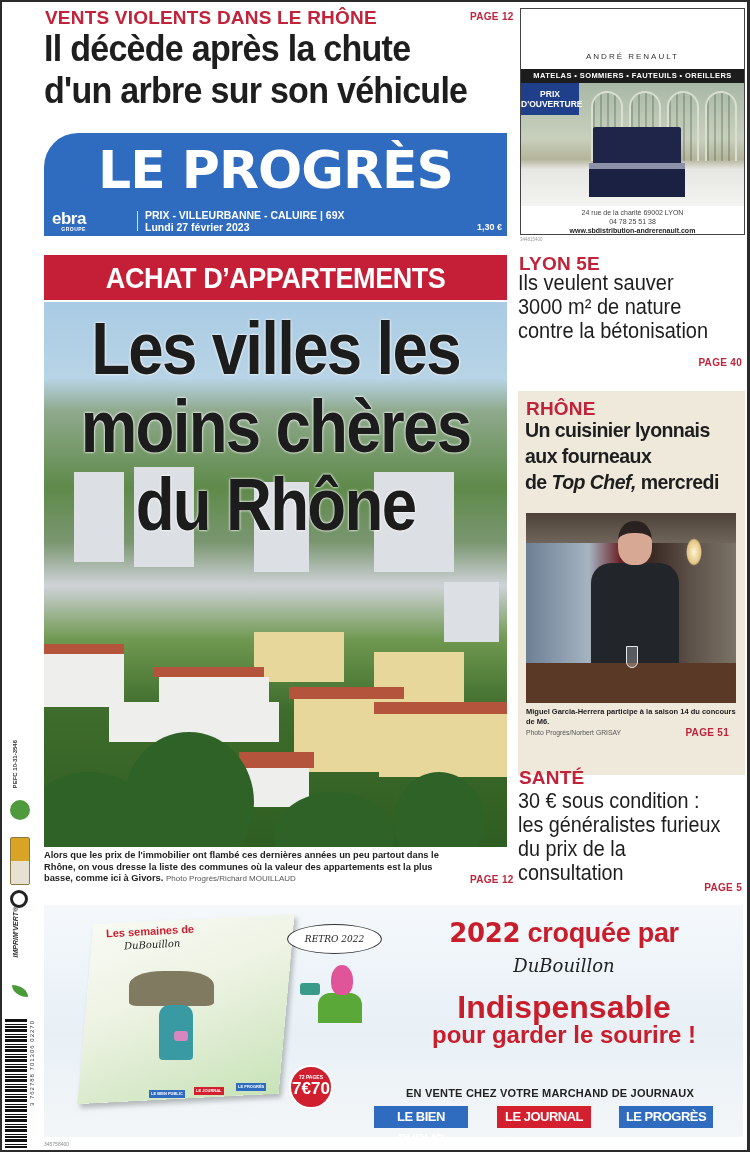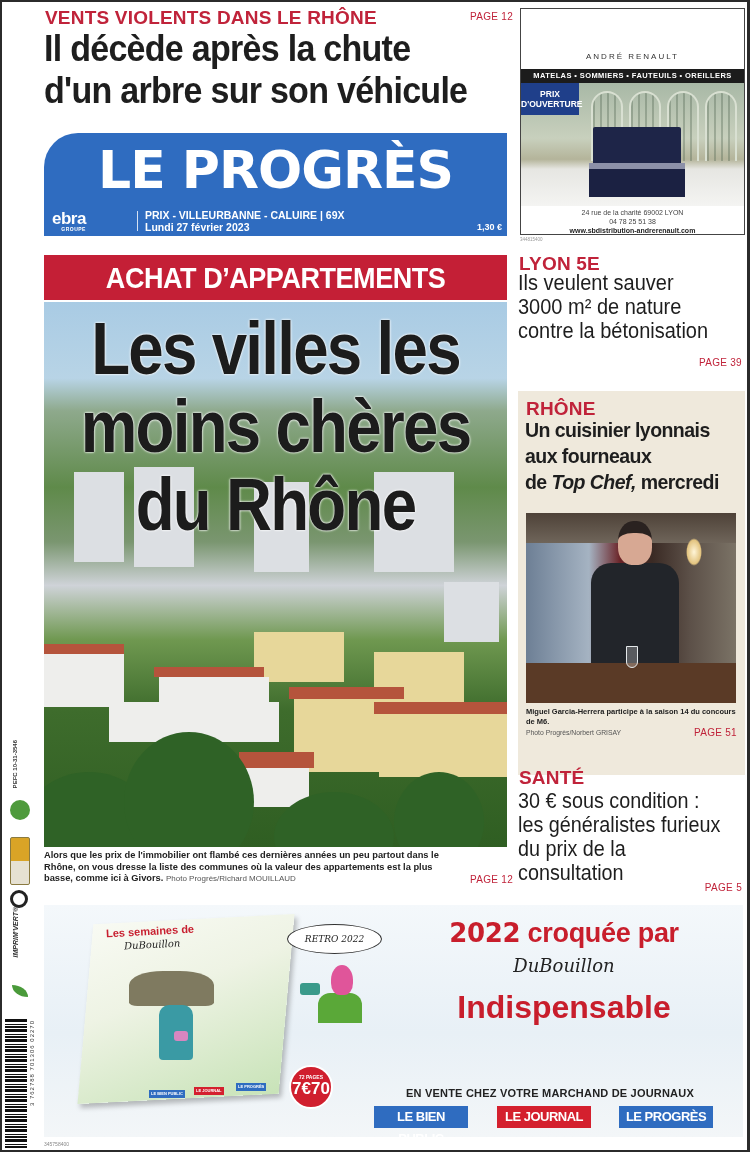--- a/index.html
+++ b/index.html
@@ -2,21 +2,21 @@
 <html><head>
 <meta charset="utf-8">
 <style>
   * { box-sizing: border-box; margin: 0; padding: 0; }
   html, body { width: 750px; height: 1152px; background: #ffffff; overflow: hidden; }
   body { font-family: "Liberation Sans", "DejaVu Sans", sans-serif; color: #1a1a1a; position: relative; }
   .frame { position: absolute; left: 0; top: 0; width: 750px; height: 1152px; border: 2px solid #2b2b2b; border-right: 3px solid #2b2b2b; }
 
   
   .kicker { color: #c0233a; font-weight: bold; font-size: 19px; letter-spacing: 0.2px; }
-  .pageref { color: #c0233a; font-weight: normal; font-size: 10px; letter-spacing: 0.3px; }
+  .pageref { color: #c0233a; font-weight: bold; font-size: 10px; letter-spacing: 0.3px; }
   #top-kicker { position: absolute; left: 45px; top: 7px; }
   #top-page { position: absolute; left: 470px; top: 11px; }
   #top-headline { position: absolute; left: 44px; top: 28px; width: 470px; font-family: "Liberation Sans", sans-serif; font-weight: bold; font-size: 37px; line-height: 42px; letter-spacing: -0.8px; transform: scaleX(0.92); transform-origin: left top; color: #1e1e1e; }
 
   
   #masthead { position: absolute; left: 44px; top: 133px; width: 463px; height: 103px; background: #2f6cc0; border-top-left-radius: 34px; overflow: hidden; }
   #masthead-title { position: absolute; left: 0; right: 0; top: 6px; text-align: center; color: #fff; font-family: "DejaVu Sans", sans-serif; font-weight: bold; font-size: 52px; letter-spacing: -1px; line-height: 62px; }
   #masthead-logo { position: absolute; left: 8px; top: 76px; color: #fff; font-weight: bold; font-size: 17px; letter-spacing: -0.5px; }
   #masthead-logo small { display: block; font-size: 5px; letter-spacing: 0.5px; text-align: right; margin-top: -3px; }
   #masthead-sep { position: absolute; left: 93px; top: 78px; width: 1px; height: 20px; background: #fff; opacity: 0.8; }
@@ -46,21 +46,21 @@
   #rhone-headline { position: absolute; left: 7px; top: 26px; width: 225px; font-weight: bold; font-size: 21px; line-height: 26px; color: #1e1e1e; letter-spacing: -0.6px; transform: scaleX(0.93); transform-origin: left top; }
   #rhone-photo { position: absolute; left: 8px; top: 122px; width: 210px; height: 190px; overflow: hidden; background: linear-gradient(90deg, #6d7f95 0%, #a5b3c2 30%, #6a2226 45%, #3a2a24 60%, #5c5048 78%, #7b7366 100%); }
   #rhone-photo .ceil { position: absolute; left: 0; top: 0; width: 100%; height: 30px; background: linear-gradient(#4e4238, #6f655a); }
   #rhone-photo .lamp { position: absolute; left: 160px; top: 25px; width: 16px; height: 28px; background: radial-gradient(#fff5d8, #e3c480 60%, transparent 70%); border-radius: 8px 8px 3px 3px; }
   #rhone-photo .chef-head { position: absolute; left: 92px; top: 8px; width: 34px; height: 44px; background: #d7a893; border-radius: 45% 45% 40% 40%; border-top: 12px solid #2a2220; }
   #rhone-photo .chef-body { position: absolute; left: 65px; top: 50px; width: 88px; height: 110px; background: #22252a; border-radius: 20px 20px 0 0; }
   #rhone-photo .table { position: absolute; left: 0; top: 150px; width: 100%; height: 40px; background: #5a3a26; }
   #rhone-photo .glass { position: absolute; left: 100px; top: 133px; width: 12px; height: 22px; border: 1px solid #e4e8ea; border-radius: 0 0 6px 6px; background: rgba(255,255,255,0.25); }
   #rhone-caption { position: absolute; left: 8px; top: 316px; width: 215px; font-weight: bold; font-size: 7.5px; line-height: 10px; color: #222; }
   #rhone-credit { position: absolute; left: 8px; top: 338px; font-size: 6.8px; color: #555; }
-  #rhone-page { position: absolute; right: 8px; top: 336px; text-align: center; }
+  #rhone-page { position: absolute; right: 16px; top: 336px; text-align: center; }
   #sante-kicker { position: absolute; left: 519px; top: 767px; }
   #sante-headline { position: absolute; left: 518px; top: 789px; width: 232px; font-size: 21.5px; line-height: 24px; color: #1e1e1e; transform: scaleX(0.92); transform-origin: left top; }
   #sante-page { position: absolute; right: 8px; top: 882px; text-align: center; }
 
   
   #main-banner { position: absolute; left: 44px; top: 255px; width: 463px; height: 45px; background: #c41f36; color: #fff; font-weight: bold; font-size: 30px; line-height: 45px; text-align: center; letter-spacing: -0.5px; }
   #main-banner span { display: inline-block; transform: scaleX(0.9); }
   #main-photo { position: absolute; left: 44px; top: 302px; width: 463px; height: 545px; overflow: hidden;
     background: linear-gradient(#a9cbe4 0%, #b8d4e6 14%, #8ea98c 20%, #5f8a4a 34%, #7a9670 44%, #cfd3d8 52%, #6f9850 62%, #3e6c2c 75%, #2f5e22 100%); }
   .bldg { position: absolute; background: #dcdfe3; }
@@ -163,21 +163,21 @@
   </div>
 </div>
 <div id="ad-ref">344815400</div>
 
 <div id="lyon-kicker" class="kicker">LYON 5E</div>
 <div id="lyon-headline">
   <div>Ils veulent sauver</div>
   <div>3000 m² de nature</div>
   <div>contre la bétonisation</div>
 </div>
-<div id="lyon-page" class="pageref">PAGE 39</div>
+<div id="lyon-page" class="pageref">PAGE 40</div>
 
 <div id="rhone-box">
   <div id="rhone-kicker" class="kicker">RHÔNE</div>
   <div id="rhone-headline">
     <div>Un cuisinier lyonnais</div>
     <div>aux fourneaux</div>
     <div><span>de </span><i>Top Chef,</i><span> mercredi</span></div>
   </div>
   <div id="rhone-photo">
     <div class="ceil"></div>
@@ -264,17 +264,18 @@
   </div>
   <div id="bubble">RETRO 2022</div>
   <div id="character">
     <div class="shirt"></div>
     <div class="head"></div>
     <div class="cam"></div>
   </div>
   <div id="promo-title"><b>2022</b><span> croquée par</span></div>
   <div id="promo-sign">DuBouillon</div>
   <div id="promo-line1">Indispensable</div>
+  <div id="promo-line2">pour garder le sourire !</div>
   <div id="promo-sale">EN VENTE CHEZ VOTRE MARCHAND DE JOURNAUX</div>
   <div id="pub-bienpublic" class="pub-logo">LE BIEN PUBLIC</div>
   <div id="pub-journal" class="pub-logo">LE JOURNAL</div>
   <div id="pub-progres" class="pub-logo">LE PROGRÈS</div>
 </div>
 
 </body></html>

